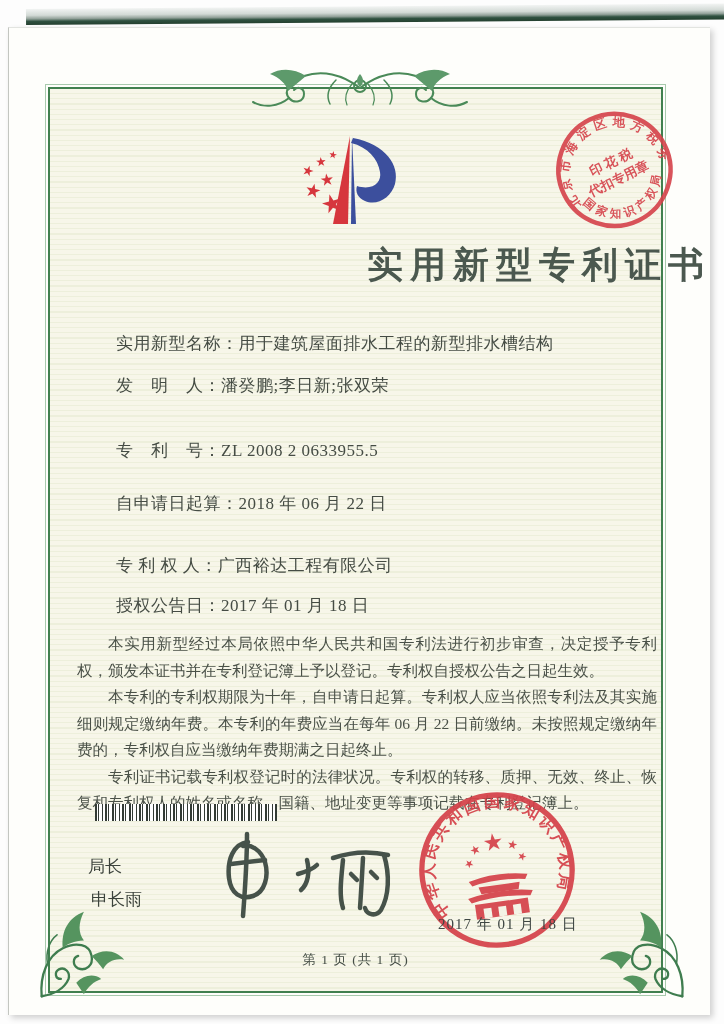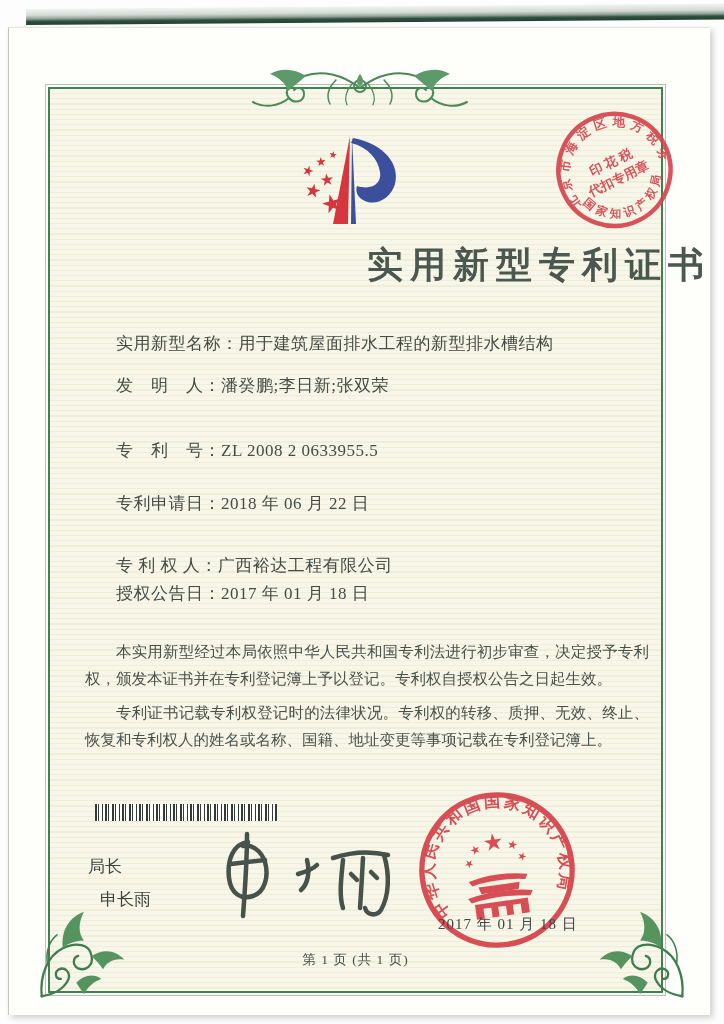--- a/index.html
+++ b/index.html
@@ -25,26 +25,26 @@
   .cert-no{position:absolute;left:88px;top:136px;font-size:17px;color:#41483f;letter-spacing:1.5px;}
   .logo{position:absolute;left:296px;top:134px;width:108px;height:94px;}
   .title{position:absolute;left:0;top:241px;width:711px;text-align:right;
     font-size:36px;font-weight:bold;color:#4b584f;letter-spacing:7px;}
   
   .rows{position:absolute;left:88px;top:330px;width:560px;}
   .row{position:absolute;left:0;white-space:nowrap;font-size:17px;color:#454c44;letter-spacing:.5px;margin-left:28px;}
   
   .paras{position:absolute;left:77px;top:631px;width:580px;font-size:15.5px;line-height:26.5px;
     color:#4a5148;text-align:justify;}
-  .paras p{margin:8px;text-indent:2em;}
+  .paras p{margin:0;text-indent:2em;}
   
   .barcode{position:absolute;left:95px;top:804px;width:182px;height:17px;
     background:repeating-linear-gradient(90deg,#333b35 0 2px,#fff 2px 3px,#333b35 3px 4px,#fff 4px 7px,#333b35 7px 8px,#fff 8px 10px,#333b35 10px 12px,#fff 12px 13px,#333b35 13px 14px,#fff 14px 17px);}
   .signer-title{position:absolute;left:88px;top:855px;font-size:17px;color:#3c433c;text-align:right;}
-  .signer-name{position:absolute;left:100px;top:888px;font-size:17px;color:#3c433c;}
+  .signer-name{position:absolute;left:91px;top:888px;font-size:17px;color:#3c433c;}
   .signature{position:absolute;left:203px;top:828px;width:205px;height:95px;}
   .seal-office{position:absolute;left:413px;top:786px;width:168px;height:168px;transform:rotate(-8deg);opacity:.93;}
   .seal-tax{position:absolute;left:548px;top:98px;width:132px;height:142px;transform:rotate(-26deg);opacity:.9;}
   .issue-date{position:absolute;left:438px;top:915px;width:180px;font-size:15px;color:#3f4744;letter-spacing:1px;}
   .footer-page{position:absolute;left:48px;top:951px;width:615px;text-align:center;font-size:13.5px;color:#454e46;letter-spacing:1px;}
   svg{display:block;}
 </style>
 </head>
 <body>
 
@@ -128,27 +128,28 @@
     <text x="66" y="68" text-anchor="middle" fill="#d5424a" font-size="13" font-weight="bold" font-family="'Liberation Serif',serif">印 花 税</text>
     <text x="66" y="86" text-anchor="middle" fill="#d5424a" font-size="13" font-weight="bold" font-family="'Liberation Serif',serif">代扣专用章</text>
   </svg>
 
   <div class="title">实用新型专利证书</div>
 
   <div class="rows">
     <div class="row" style="top:2px"><span>实用新型名称：</span><span>用于建筑屋面排水工程的新型排水槽结构</span></div>
     <div class="row" style="top:44px"><span>发　明　人：</span><span>潘癸鹏;李日新;张双荣</span></div>
     <div class="row" style="top:109px"><span>专　利　号：</span><span>ZL 2008 2 0633955.5</span></div>
-    <div class="row" style="top:162px"><span>专利申请日：</span><span>2018 年 06 月 22 日</span></div>
+    <div class="row" style="top:162px"><span>自申请日起算：</span><span>2018 年 06 月 22 日</span></div>
     <div class="row" style="top:224px"><span>专 利 权 人：</span><span>广西裕达工程有限公司</span></div>
-    <div class="row" style="top:252px"><span>授权公告日：</span><span>2017 年 01 月 18 日</span></div>
+    <div class="row" style="top:264px"><span>授权公告日：</span><span>2017 年 01 月 18 日</span></div>
   </div>
 
   <div class="paras">
     <p>本实用新型经过本局依照中华人民共和国专利法进行初步审查，决定授予专利权，颁发本证书并在专利登记簿上予以登记。专利权自授权公告之日起生效。</p>
+    <p>本专利的专利权期限为十年，自申请日起算。专利权人应当依照专利法及其实施细则规定缴纳年费。本专利的年费应当在每年 06 月 22 日前缴纳。未按照规定缴纳年费的，专利权自应当缴纳年费期满之日起终止。</p>
     <p>专利证书记载专利权登记时的法律状况。专利权的转移、质押、无效、终止、恢复和专利权人的姓名或名称、国籍、地址变更等事项记载在专利登记簿上。</p>
   </div>
 
   <div class="barcode"></div>
 
   <div class="signer-title">局长</div>
   <div class="signer-name">申长雨</div>
 
   <svg class="signature" viewBox="0 0 205 95">
     <g fill="none" stroke="#46524a" stroke-width="4.5" stroke-linecap="round">

